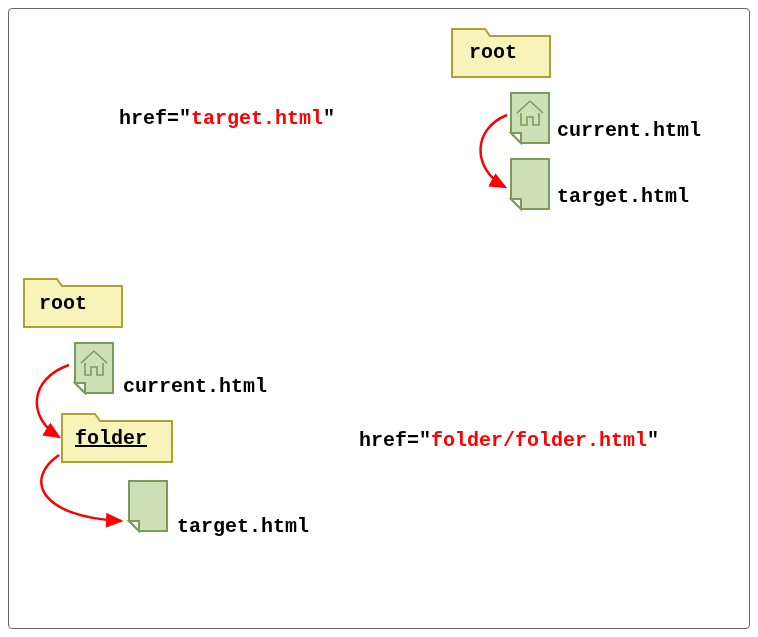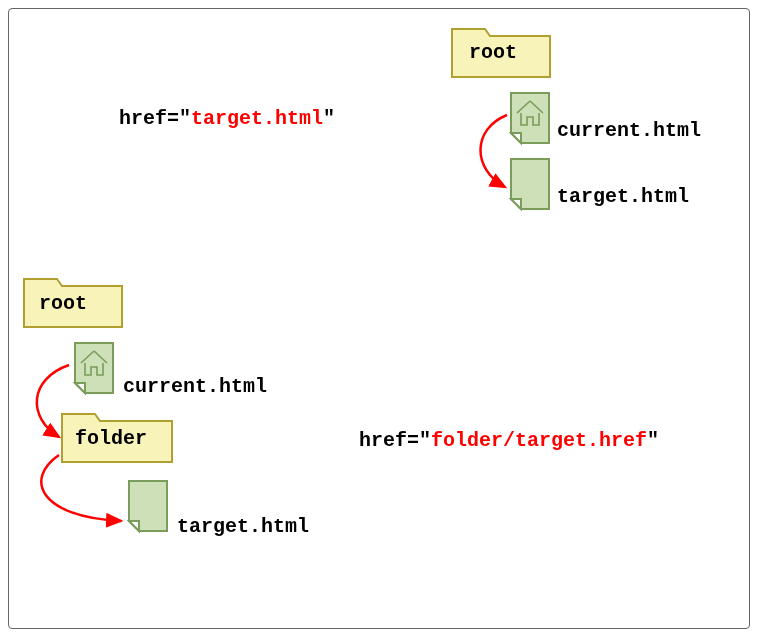--- a/index.html
+++ b/index.html
@@ -86,21 +86,21 @@
       <path d="M23 10 L36 22 M23 10 L10 22 M14 22 L14 34 L20 34 L20 26 L26 26 L26 34 L32 34 L32 22" fill="none" stroke="#7a9c5a" stroke-width="1.6"></path>
     </svg>
   </div>
   <div class="abs label-text" style="left:114px; top:366px;">current.html</div>
 
   <div class="abs" style="left:48px; top:400px;">
     <svg width="120" height="58" viewBox="0 0 120 58">
       <path d="M5 15 L5 5 L38 5 L43 12 L115 12 L115 53 L5 53 Z" fill="#f8f3b8" stroke="#b0a030" stroke-width="2"></path>
     </svg>
   </div>
-  <div class="abs label-text" style="left:66px; top:418px;">folder</div>
+  <div class="abs label-text" style="left:66px; top:418px;text-decoration:underline;">folder</div>
 
   <div class="abs" style="left:116px; top:470px;">
     <svg width="46" height="56" viewBox="0 0 46 56">
       <path d="M4 2 L42 2 L42 52 L14 52 L4 42 Z" fill="#cde0b8" stroke="#7a9c5a" stroke-width="2"></path>
       <path d="M4 42 L14 42 L14 52 Z" fill="#ffffff" stroke="#7a9c5a" stroke-width="2"></path>
     </svg>
   </div>
   <div class="abs label-text" style="left:168px; top:506px;">target.html</div>
 
   <div class="abs" style="left:8px; top:350px;">
@@ -119,16 +119,16 @@
       <defs>
         <marker id="ah2b" markerWidth="8" markerHeight="8" refX="6" refY="3" orient="auto">
           <path d="M0 0 L7 3 L0 6 Z" fill="#ff0000"></path>
         </marker>
       </defs>
       <path d="M40 6 C 5 30, 20 68, 102 72" fill="none" stroke="#ff0000" stroke-width="2.5" marker-end="url(#ah2b)"></path>
     </svg>
   </div>
 
   <div class="abs href-label label-text" style="left:350px; top:420px;">
-    <span>href="</span><span class="red">folder/target.href</span><span>"</span>
+    <span>href="</span><span class="red">folder/folder.html</span><span>"</span>
   </div>
 
 </div>
 
 </body></html>

